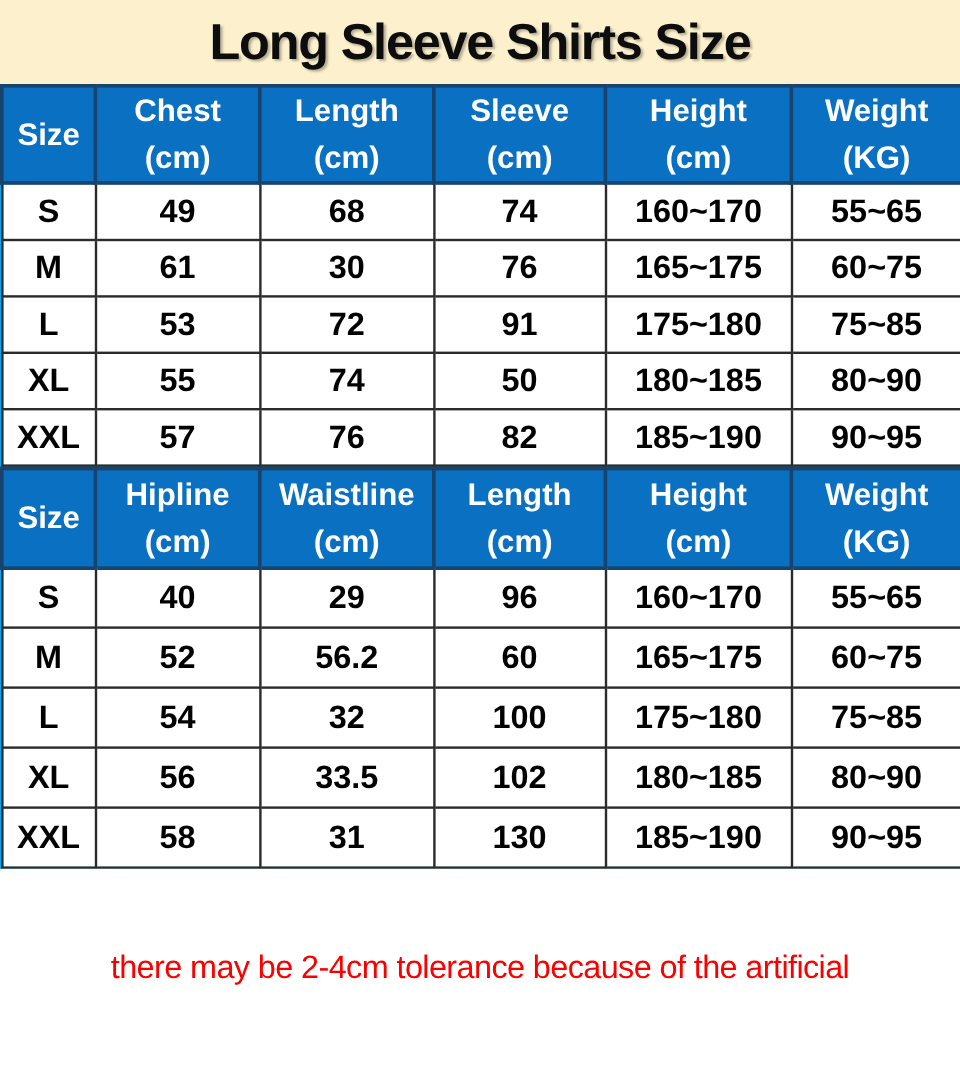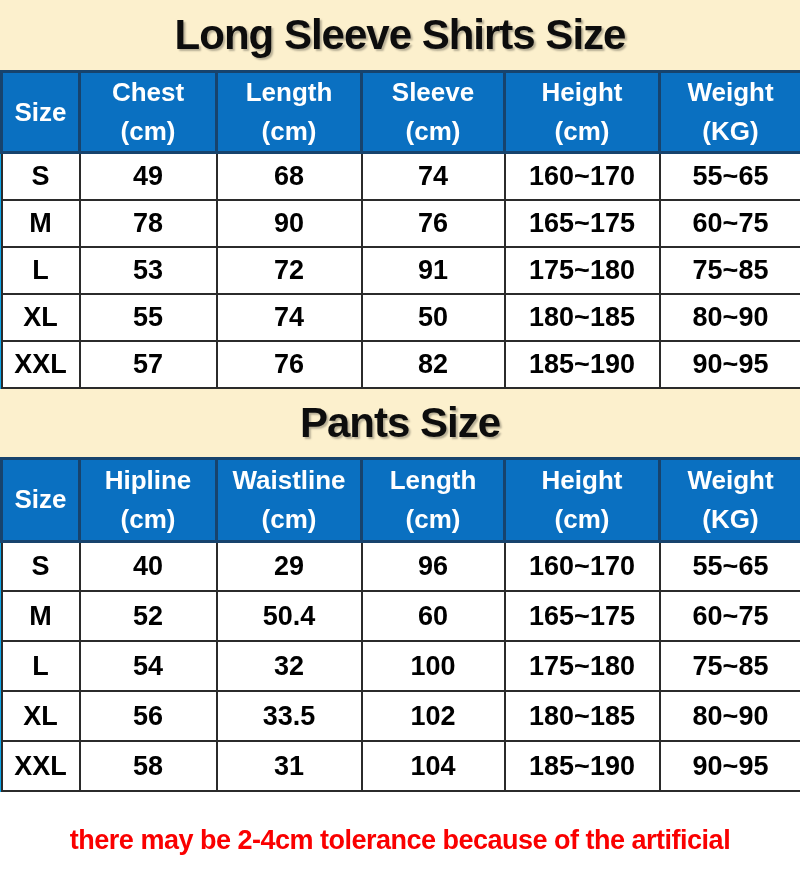--- a/index.html
+++ b/index.html
@@ -74,21 +74,21 @@
   .footer-area {
     flex: 1 1 auto;
     display: flex;
     align-items: center;
     justify-content: center;
     background: #ffffff;
   }
   .tolerance-note {
     color: #FA0000;
     font-size: 27px;
-    font-weight: bold;
+    font-weight: normal;
     letter-spacing: -0.5px;
     white-space: nowrap;
   }
 </style>
 </head>
 <body>
 
 <div class="sheet">
 
   <section data-table-index="0">
@@ -135,22 +135,22 @@
           <tr>
             <td>S</td>
             <td>49</td>
             <td>68</td>
             <td>74</td>
             <td>160~170</td>
             <td>55~65</td>
           </tr>
           <tr>
             <td>M</td>
-            <td>78</td>
-            <td>90</td>
+            <td>61</td>
+            <td>30</td>
             <td>76</td>
             <td>165~175</td>
             <td>60~75</td>
           </tr>
           <tr>
             <td>L</td>
             <td>53</td>
             <td>72</td>
             <td>91</td>
             <td>175~180</td>
@@ -170,23 +170,20 @@
             <td>76</td>
             <td>82</td>
             <td>185~190</td>
             <td>90~95</td>
           </tr>
         </tbody>
     </table>
   </section>
 
   <section data-table-index="1">
-    <div class="title-band second">
-      <h1 class="band-title">Pants Size</h1>
-    </div>
     <table class="size-table">
       <colgroup>
         <col class="c0">
           <col class="c1">
           <col class="c2">
           <col class="c3">
           <col class="c4">
           <col class="c5">
       </colgroup>
       <thead>
@@ -221,21 +218,21 @@
             <td>S</td>
             <td>40</td>
             <td>29</td>
             <td>96</td>
             <td>160~170</td>
             <td>55~65</td>
           </tr>
           <tr>
             <td>M</td>
             <td>52</td>
-            <td>50.4</td>
+            <td>56.2</td>
             <td>60</td>
             <td>165~175</td>
             <td>60~75</td>
           </tr>
           <tr>
             <td>L</td>
             <td>54</td>
             <td>32</td>
             <td>100</td>
             <td>175~180</td>
@@ -246,21 +243,21 @@
             <td>56</td>
             <td>33.5</td>
             <td>102</td>
             <td>180~185</td>
             <td>80~90</td>
           </tr>
           <tr>
             <td>XXL</td>
             <td>58</td>
             <td>31</td>
-            <td>104</td>
+            <td>130</td>
             <td>185~190</td>
             <td>90~95</td>
           </tr>
         </tbody>
     </table>
   </section>
 
   <div class="footer-area">
     <p class="tolerance-note">there may be 2-4cm tolerance because of the artificial</p>
   </div>

